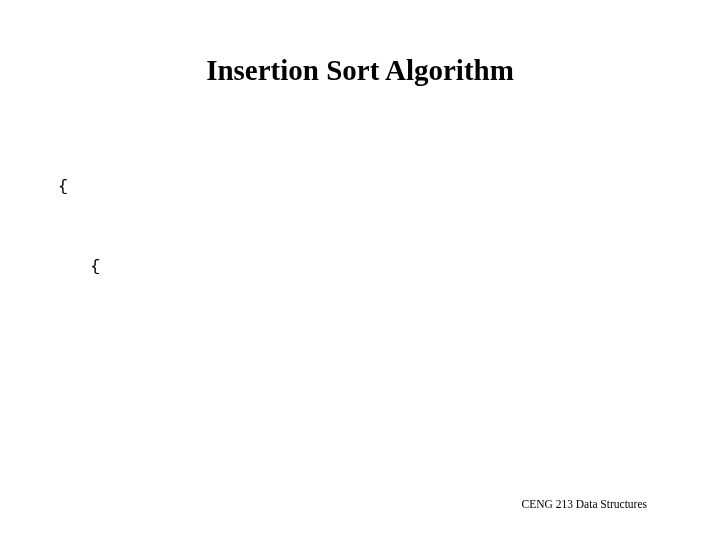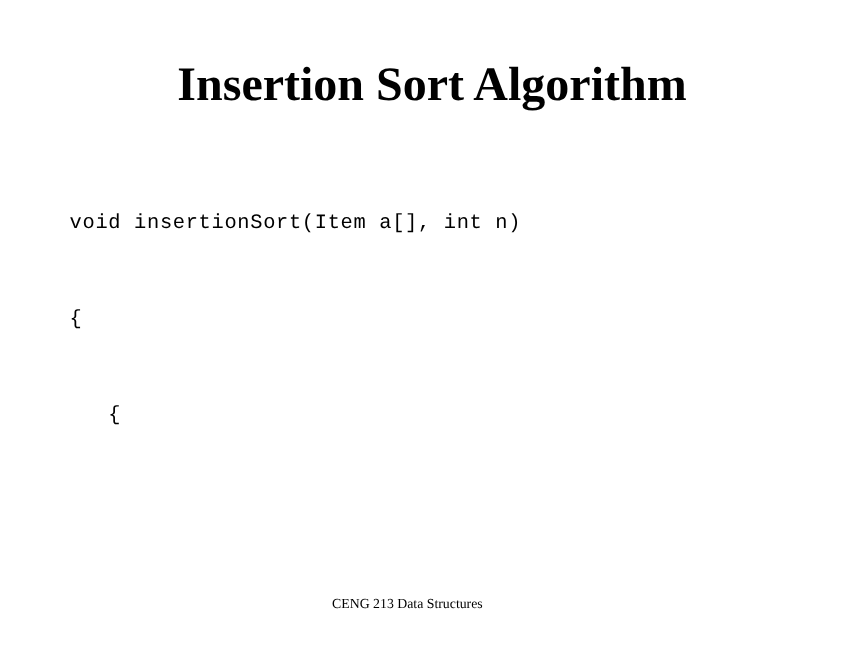--- a/index.html
+++ b/index.html
@@ -20,21 +20,21 @@
     background: #ffffff;
   }
   .slide-title {
     position: absolute;
     top: 50px;
     left: 0;
     width: 720px;
     text-align: center;
     font-family: "Liberation Serif", serif;
     font-weight: bold;
-    font-size: 40px;
+    font-size: 29px;
     line-height: 40px;
     color: #000000;
     letter-spacing: 0px;
   }
   .code-block {
     position: absolute;
     top: 121px;
     left: 58px;
     font-family: "Liberation Mono", "DejaVu Sans Mono", monospace;
     font-size: 17px;
@@ -43,38 +43,37 @@
     white-space: pre;
     letter-spacing: 0.55px;
   }
   .code-line {
     white-space: pre;
     min-height: 26.6px;
   }
   .footer-note {
     position: absolute;
     top: 497px;
-    left: 16px;
+    left: 0;
     width: 647px;
-    text-align: center;
+    text-align: right;
     font-family: "Liberation Serif", serif;
     font-size: 11.5px;
     line-height: 14px;
     color: #000000;
   }
 </style>
 </head>
 <body>
 
 <div class="slide">
 
   <div class="slide-title">Insertion Sort Algorithm</div>
 
   <div class="code-block">
-    <div class="code-line">void insertionSort(Item a[], int n)</div>
     <div class="code-line">{</div>
     <div class="code-line">   {</div>
     
     
     
     
     
     
     
   </div>

